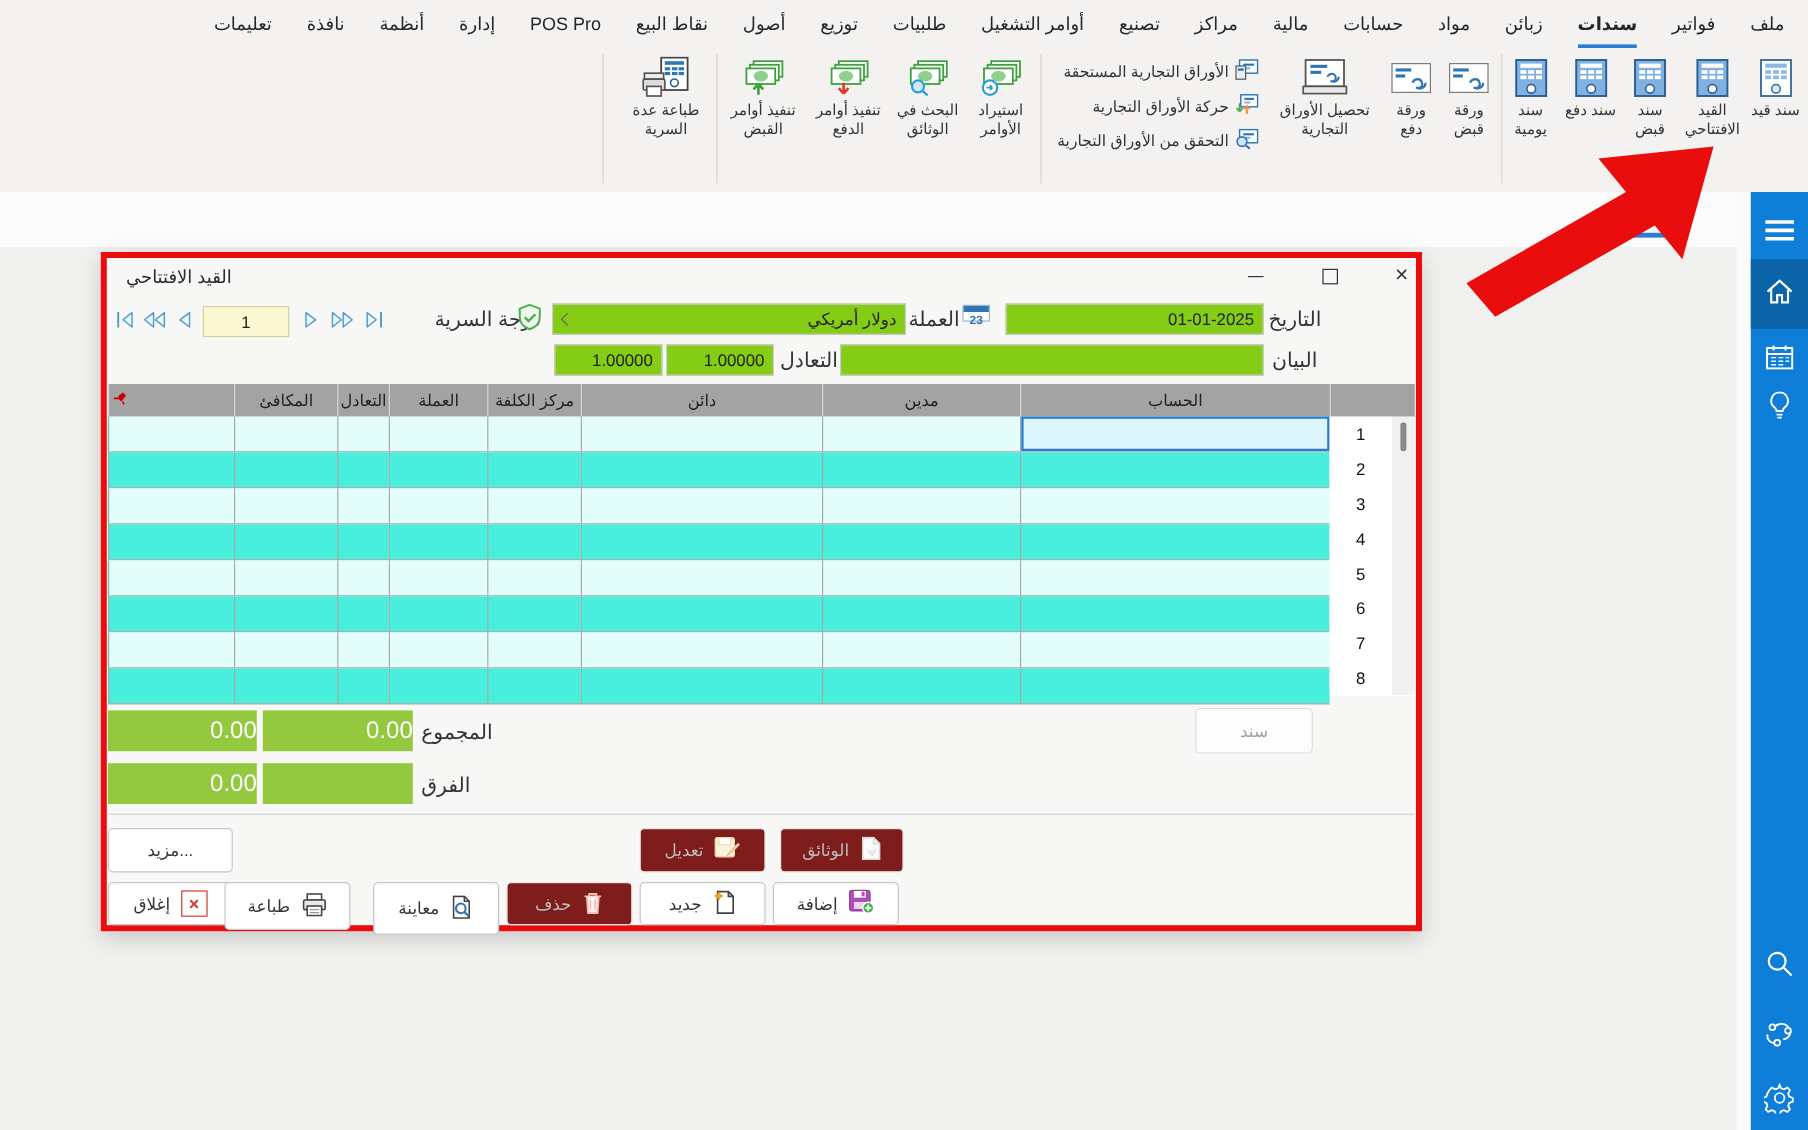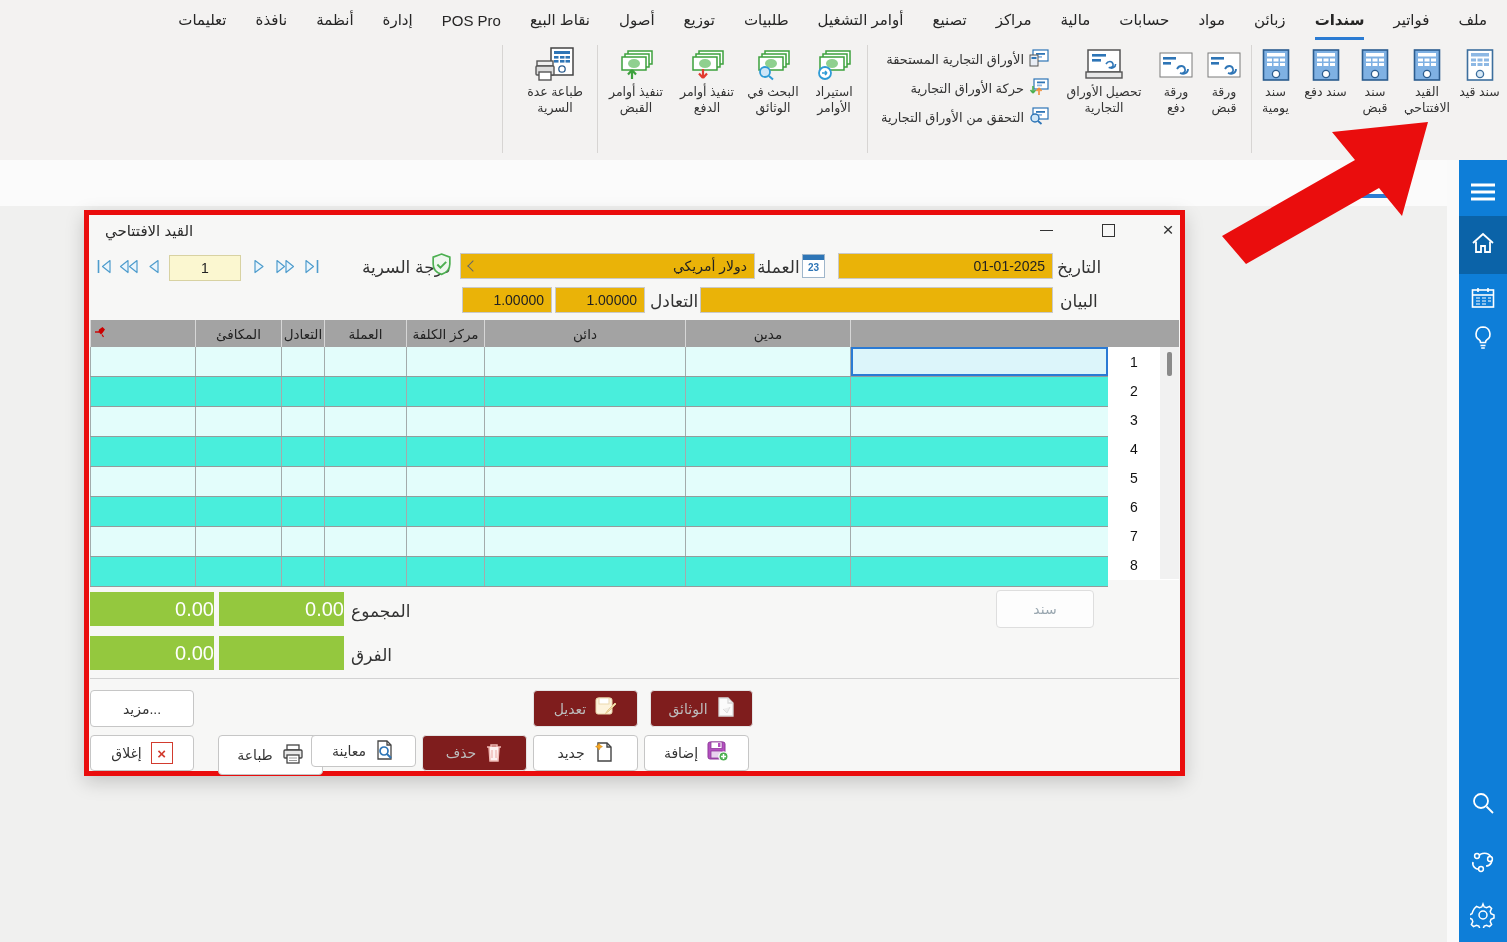--- a/index.html
+++ b/index.html
@@ -25,28 +25,28 @@
   .wtab{position:absolute;right:52px;top:8px;font-size:15px;color:#222;padding:0 6px 8px 6px;border-bottom:4px solid #2b7cd3}
   .gapstrip{left:1447px;top:160px;width:12px;height:782px;background:#fafafa}
   .sidebar{left:1459px;top:160px;width:48px;height:782px;background:#0e7ed8}
   .sbitem{position:absolute;left:0;width:48px;display:flex;align-items:center;justify-content:center}
   .sbitem.sel{background:#0b63a8}
   
   .dialog{left:84px;top:210px;width:1101px;height:566px;border:5px solid #ea0d0d;background:#f7f7f6;
           box-sizing:border-box;box-shadow:0 6px 18px rgba(0,0,0,.18)}
   .dtitle{position:absolute;left:16px;top:7px;font-size:15px;color:#2a2a2a}
   .wctl{position:absolute;top:2px;width:32px;height:26px;display:flex;align-items:center;justify-content:center;color:#333}
-  .field{position:absolute;background:#eab308;border:1px solid #c9c9c9;box-sizing:border-box;height:26px;font-size:14px;color:#222;
+  .field{position:absolute;background:#84cc16;border:1px solid #c9c9c9;box-sizing:border-box;height:26px;font-size:14px;color:#222;
          display:flex;align-items:center}
   .flabel{position:absolute;font-size:17px;color:#333;white-space:nowrap}
   .navarrow{display:flex;align-items:center}
   .recbox{position:absolute;left:73px;top:0;width:70px;height:24px;background:#fbf7d0;border:1px solid #d8d2a2;
           display:flex;align-items:center;justify-content:center;font-size:14px;color:#222}
   .chev{width:7px;height:7px;border-left:1.6px solid #666;border-bottom:1.6px solid #666;transform:rotate(45deg);margin-left:8px}
-  .calico{position:absolute;width:23px;height:24px;background:#fff;border:1px solid #9fb6cb;box-sizing:border-box}
+  .calico{position:absolute;width:23px;height:14px;background:#fff;border:1px solid #9fb6cb;box-sizing:border-box}
   .calico .bar{height:5px;background:#2e75b6}
   .calico .num{display:block;text-align:center;font-size:10px;font-weight:bold;color:#2e75b6;line-height:16px}
   
   .tblwrap{position:absolute;left:1px;top:105px;width:1089px;height:260px;background:#fff}
   .thead{display:grid;grid-template-columns:105px 86px 43px 82px 78px 201px 165px 258px 52px 18px;height:27px;
          background:#a3a3a3;border-bottom:1px solid #9aa3a3}
   .hcell{display:flex;align-items:center;justify-content:center;font-size:13.5px;color:#222;border-left:1px solid #d6d6d6}
   .gridbody{position:absolute;left:0;top:27px;width:1018px}
   .trow{display:grid;grid-template-columns:105px 86px 43px 82px 78px 201px 165px 258px;height:29px;border-bottom:1px solid #949c9c}
   .tcell{border-left:1px solid #a3abab;box-sizing:border-box}
@@ -532,20 +532,21 @@
               <path d="M8 8.5l1.5 2.5" stroke="#cc0000" stroke-width="1.2"></path>
             </svg>
         </span>
       </div>
       <div class="hcell">المكافئ</div>
       <div class="hcell">التعادل</div>
       <div class="hcell">العملة</div>
       <div class="hcell">مركز الكلفة</div>
       <div class="hcell">دائن</div>
       <div class="hcell">مدين</div>
+      <div class="hcell">الحساب</div>
       <div class="hcell"></div>
       <div class="hcell" style="border-left:none"></div>
     </div>
     <div class="gridbody" id="grid-body">
         <div class="trow odd">
           <div class="tcell"></div>
           <div class="tcell"></div>
           <div class="tcell"></div>
           <div class="tcell"></div>
           <div class="tcell"></div>
@@ -671,32 +672,32 @@
           <path d="M11 1v5h5" fill="none" stroke="#d9d9d9" stroke-width="1.3"></path>
           <path d="M6 12l4 4 3-6" fill="#eee" stroke="#ddd"></path>
         </svg>
     </span>
   </div>
 
   <div class="btn" style="left:1px;top:520px;width:104px;height:36px">
     <span>إغلاق</span>
     <span style="display:flex;align-items:center;justify-content:center;width:20px;height:20px;border:1.7px solid #d23b2e;color:#d23b2e;font-size:15px;font-weight:bold">×</span>
   </div>
-  <div class="btn" style="left:129px;top:520px;width:105px;height:40px">
+  <div class="btn" style="left:98px;top:520px;width:105px;height:40px">
     <span>طباعة</span>
     <span>
       <svg width="22" height="20" viewBox="0 0 22 20">
           <rect x="5" y="1" width="12" height="5" fill="#fff" stroke="#444" stroke-width="1.3"></rect>
           <rect x="2" y="6" width="18" height="8" rx="1" fill="#e8e8e8" stroke="#444" stroke-width="1.3"></rect>
           <rect x="5" y="11" width="12" height="8" fill="#fff" stroke="#444" stroke-width="1.3"></rect>
           <path d="M7 14h8M7 16.5h8" stroke="#999" stroke-width="1"></path>
         </svg>
     </span>
   </div>
-  <div class="btn" style="left:222px;top:520px;width:105px;height:32px">
+  <div class="btn" style="left:222px;top:520px;width:105px;height:44px">
     <span>معاينة</span>
     <span>
       <svg width="20" height="20" viewBox="0 0 20 20">
           <path d="M3 1h9l4 4v14H3z" fill="#fff" stroke="#444" stroke-width="1.3"></path>
           <path d="M12 1v4h4" fill="none" stroke="#444" stroke-width="1.3"></path>
           <circle cx="9" cy="11" r="4" fill="none" stroke="#2e75b6" stroke-width="1.7"></circle>
           <path d="M12 14l4 4" stroke="#2e75b6" stroke-width="1.9"></path>
         </svg>
     </span>
   </div>

